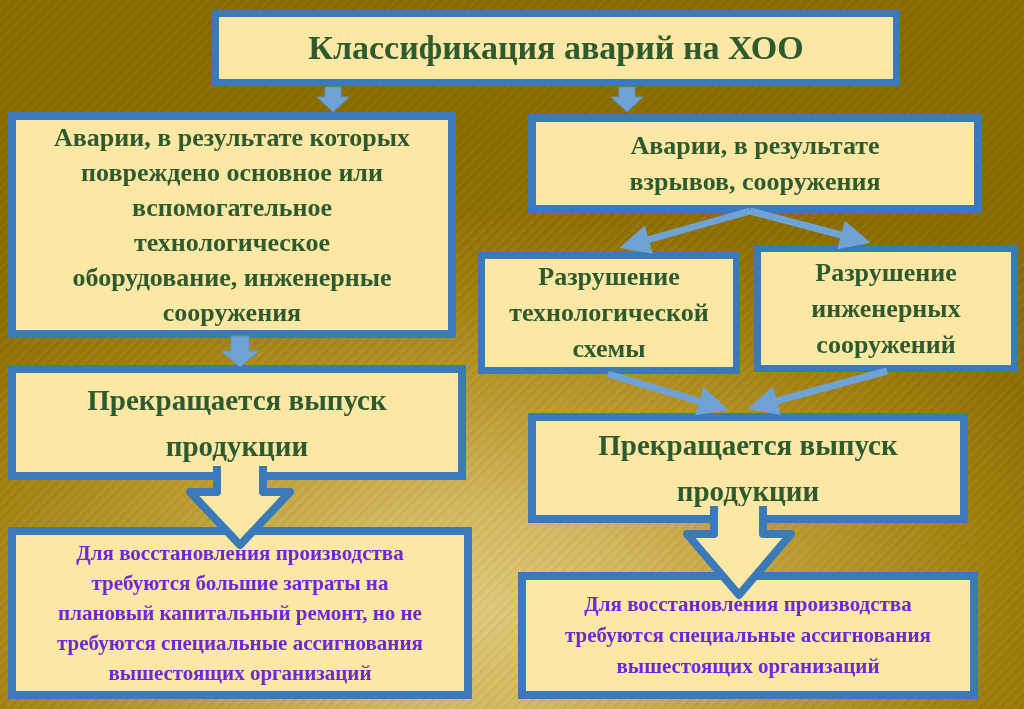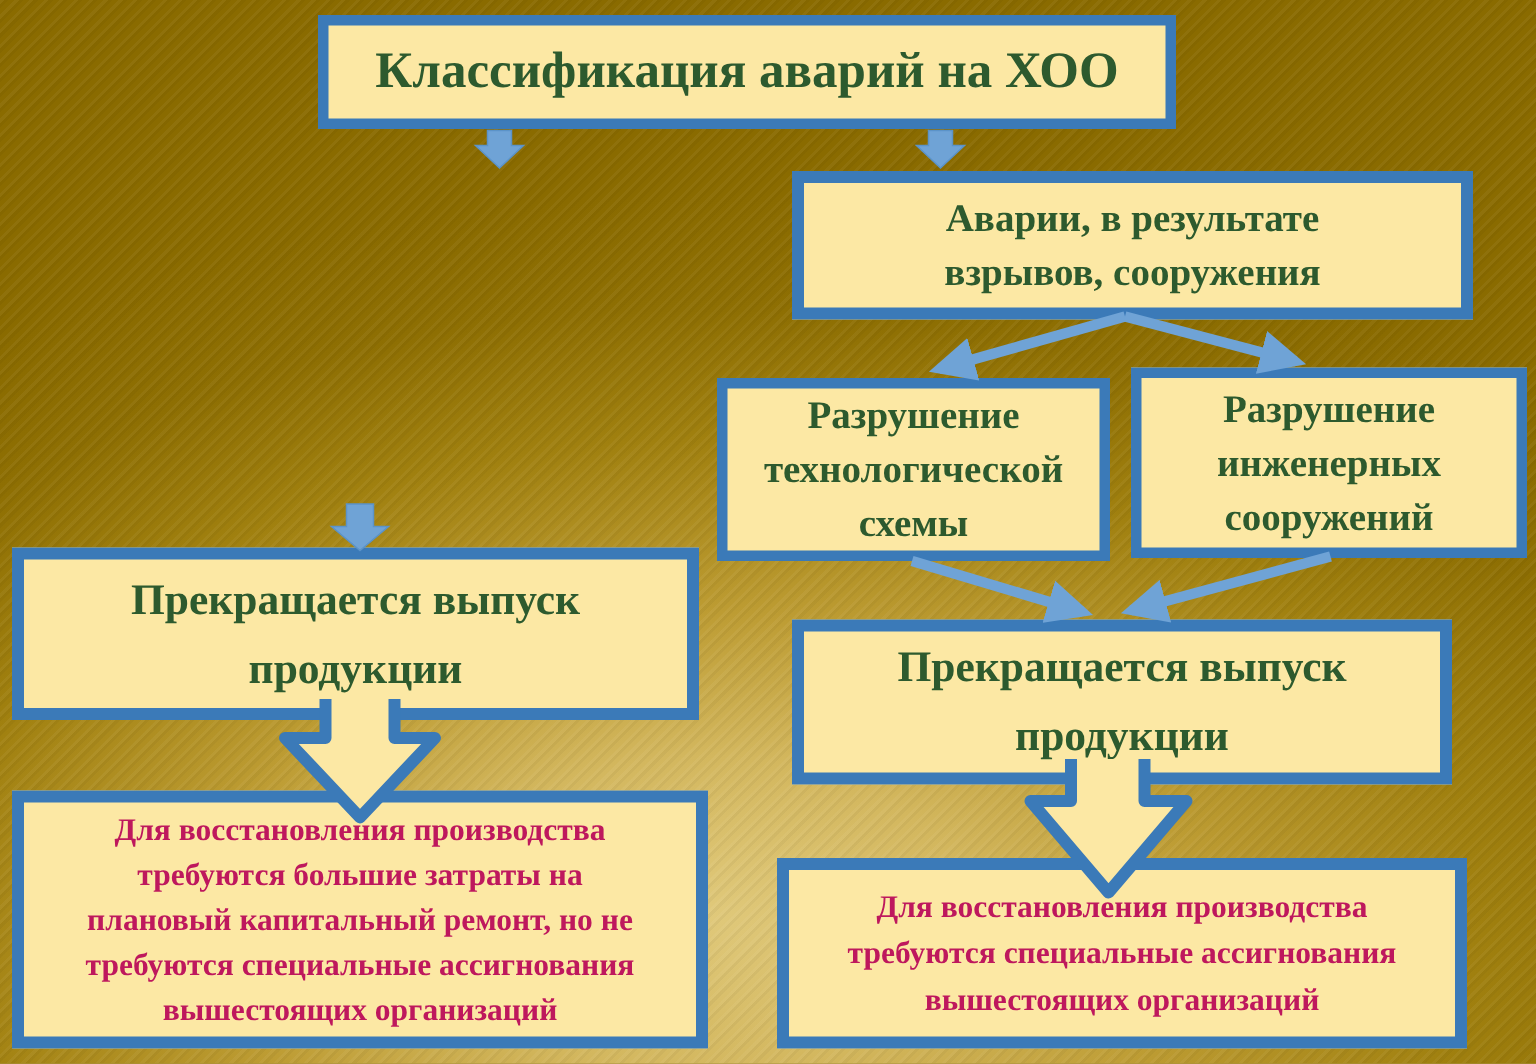--- a/index.html
+++ b/index.html
@@ -16,43 +16,51 @@
     background-image:repeating-linear-gradient(135deg,
       rgba(255,255,255,0.045) 0 2px, rgba(0,0,0,0.035) 2px 4px, transparent 4px 7px);
   }
   .box {
     position:absolute; box-sizing:border-box;
     background:#fce8a4; border:8px solid #3b7ab8; color:#2d5a2e;
     display:flex; align-items:center; justify-content:center;
     text-align:center; padding:2px 6px;
   }
   .box span { white-space:pre-line; display:block; }
-  .black { color:#be185d; }
+  .black { color:#6d28d9; }
 
-  #b-title       { left:212px; top:10px;  width:572px; height:76px;  border-width:7px; font-size:34px; }
+  #b-title       { left:212px; top:10px;  width:688px; height:76px;  border-width:7px; font-size:34px; }
   #b-left-top    { left:8px;   top:112px; width:448px; height:226px; font-size:26px; line-height:35px; }
   #b-right-top   { left:528px; top:114px; width:454px; height:99px;  font-size:26px; line-height:36px; }
   #b-mid-left    { left:478px; top:252px; width:262px; height:122px; border-width:7px; font-size:26px; line-height:36px; }
   #b-mid-right   { left:754px; top:245px; width:264px; height:127px; border-width:7px; font-size:26px; line-height:36px; }
   #b-left-stop   { left:8px;   top:365px; width:458px; height:115px; font-size:29px; line-height:46px; }
   #b-right-stop  { left:528px; top:413px; width:440px; height:110px; font-size:29px; line-height:46px; }
   #b-left-bottom { left:8px;   top:527px; width:464px; height:172px; font-size:21px; line-height:30px; }
   #b-right-bottom{ left:518px; top:572px; width:460px; height:127px; font-size:21px; line-height:31px; }
 
   svg.arrows { position:absolute; left:0; top:0; pointer-events:none; }
 </style>
 </head>
 <body>
 
 <div class="canvas">
 
   <div class="box" id="b-title">
     <span>Классификация аварий на ХОО</span>
   </div>
 
+  <div class="box" id="b-left-top">
+    <span>Аварии, в результате которых
+повреждено основное или
+вспомогательное
+технологическое
+оборудование, инженерные
+сооружения</span>
+  </div>
 
   <div class="box" id="b-right-top">
     <span>Аварии, в результате
 взрывов, сооружения</span>
   </div>
 
   <div class="box" id="b-mid-left">
     <span>Разрушение
 технологической
 схемы</span>

